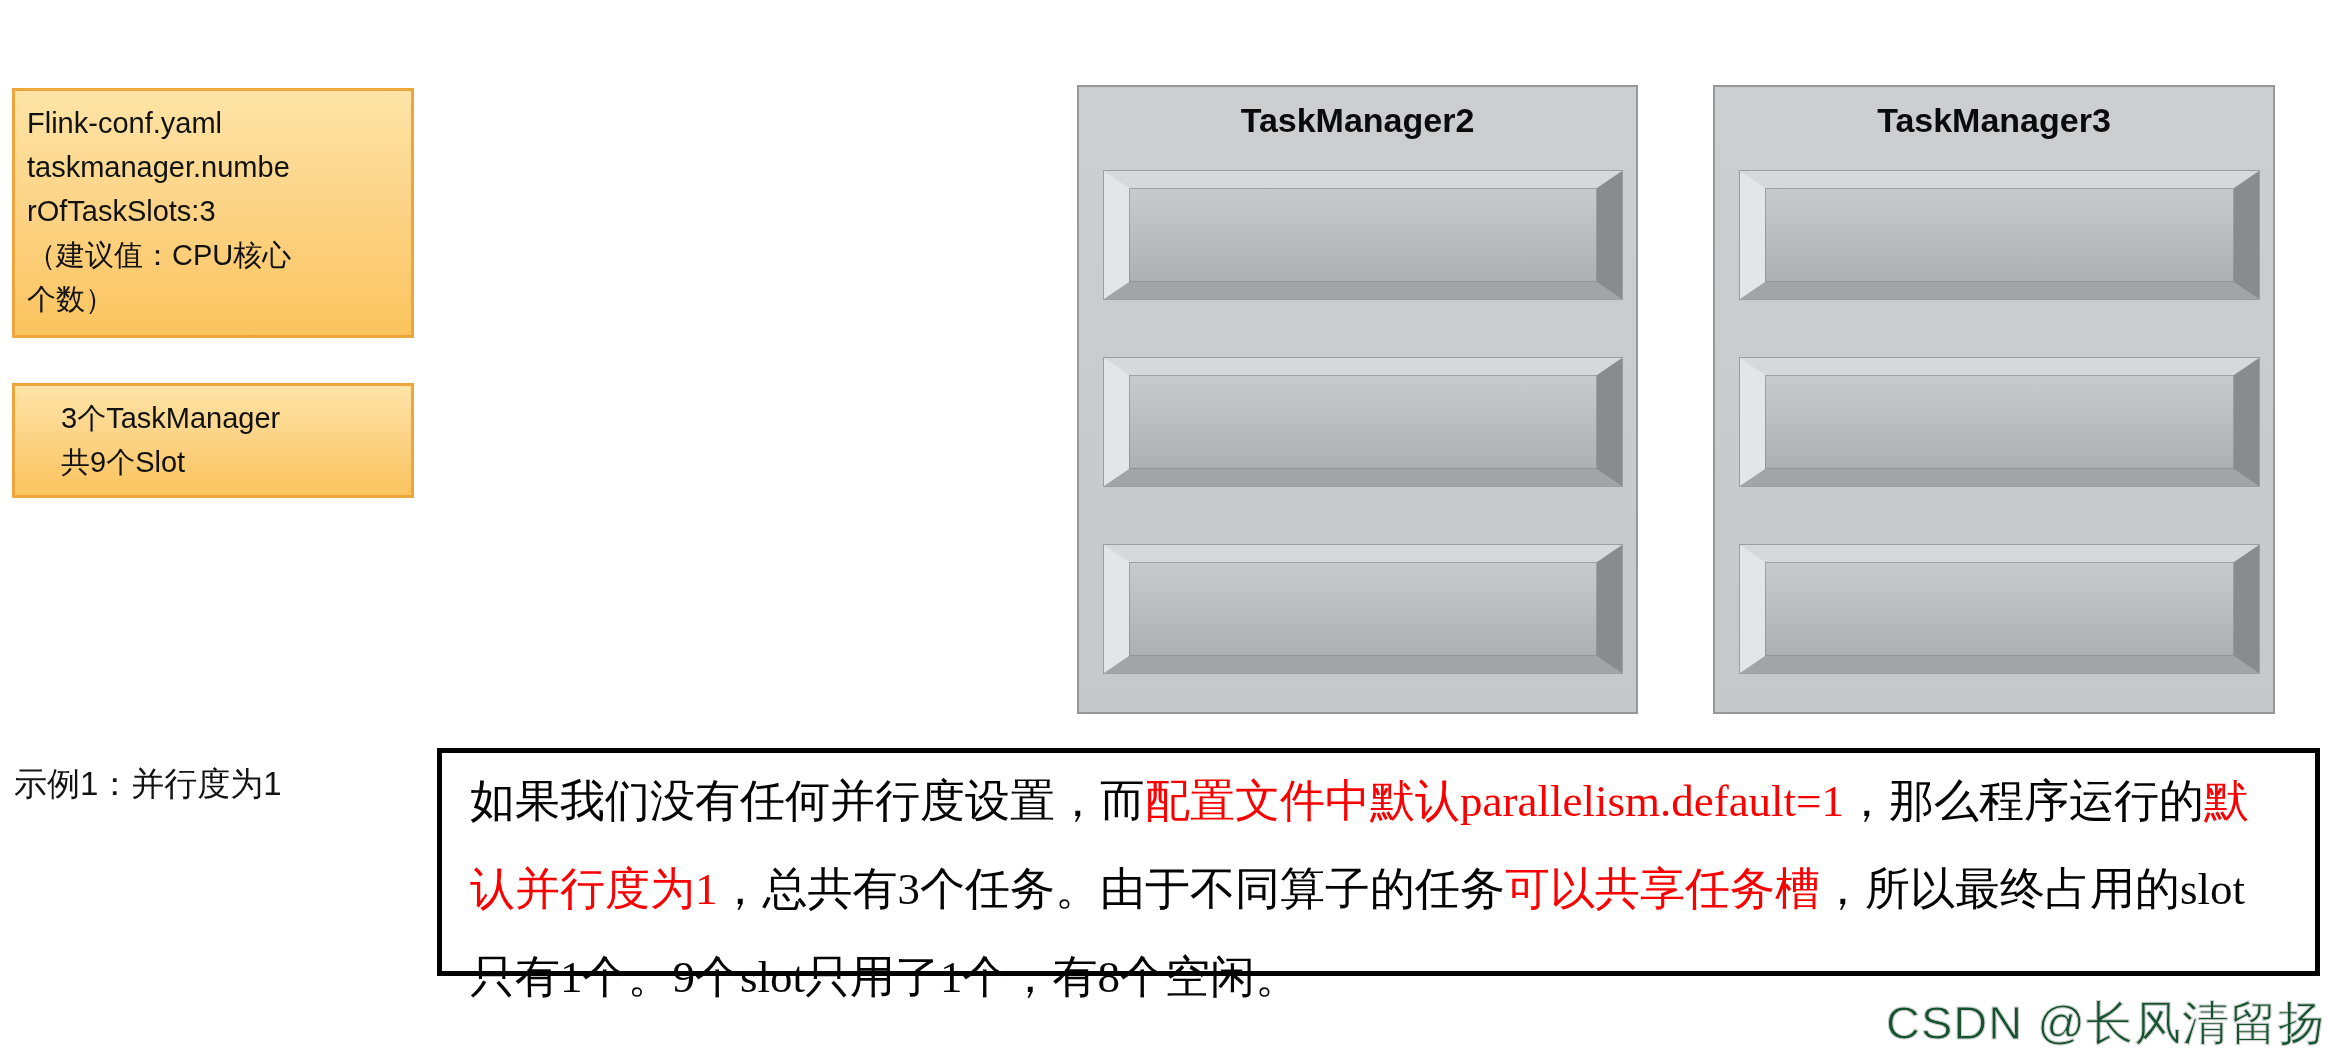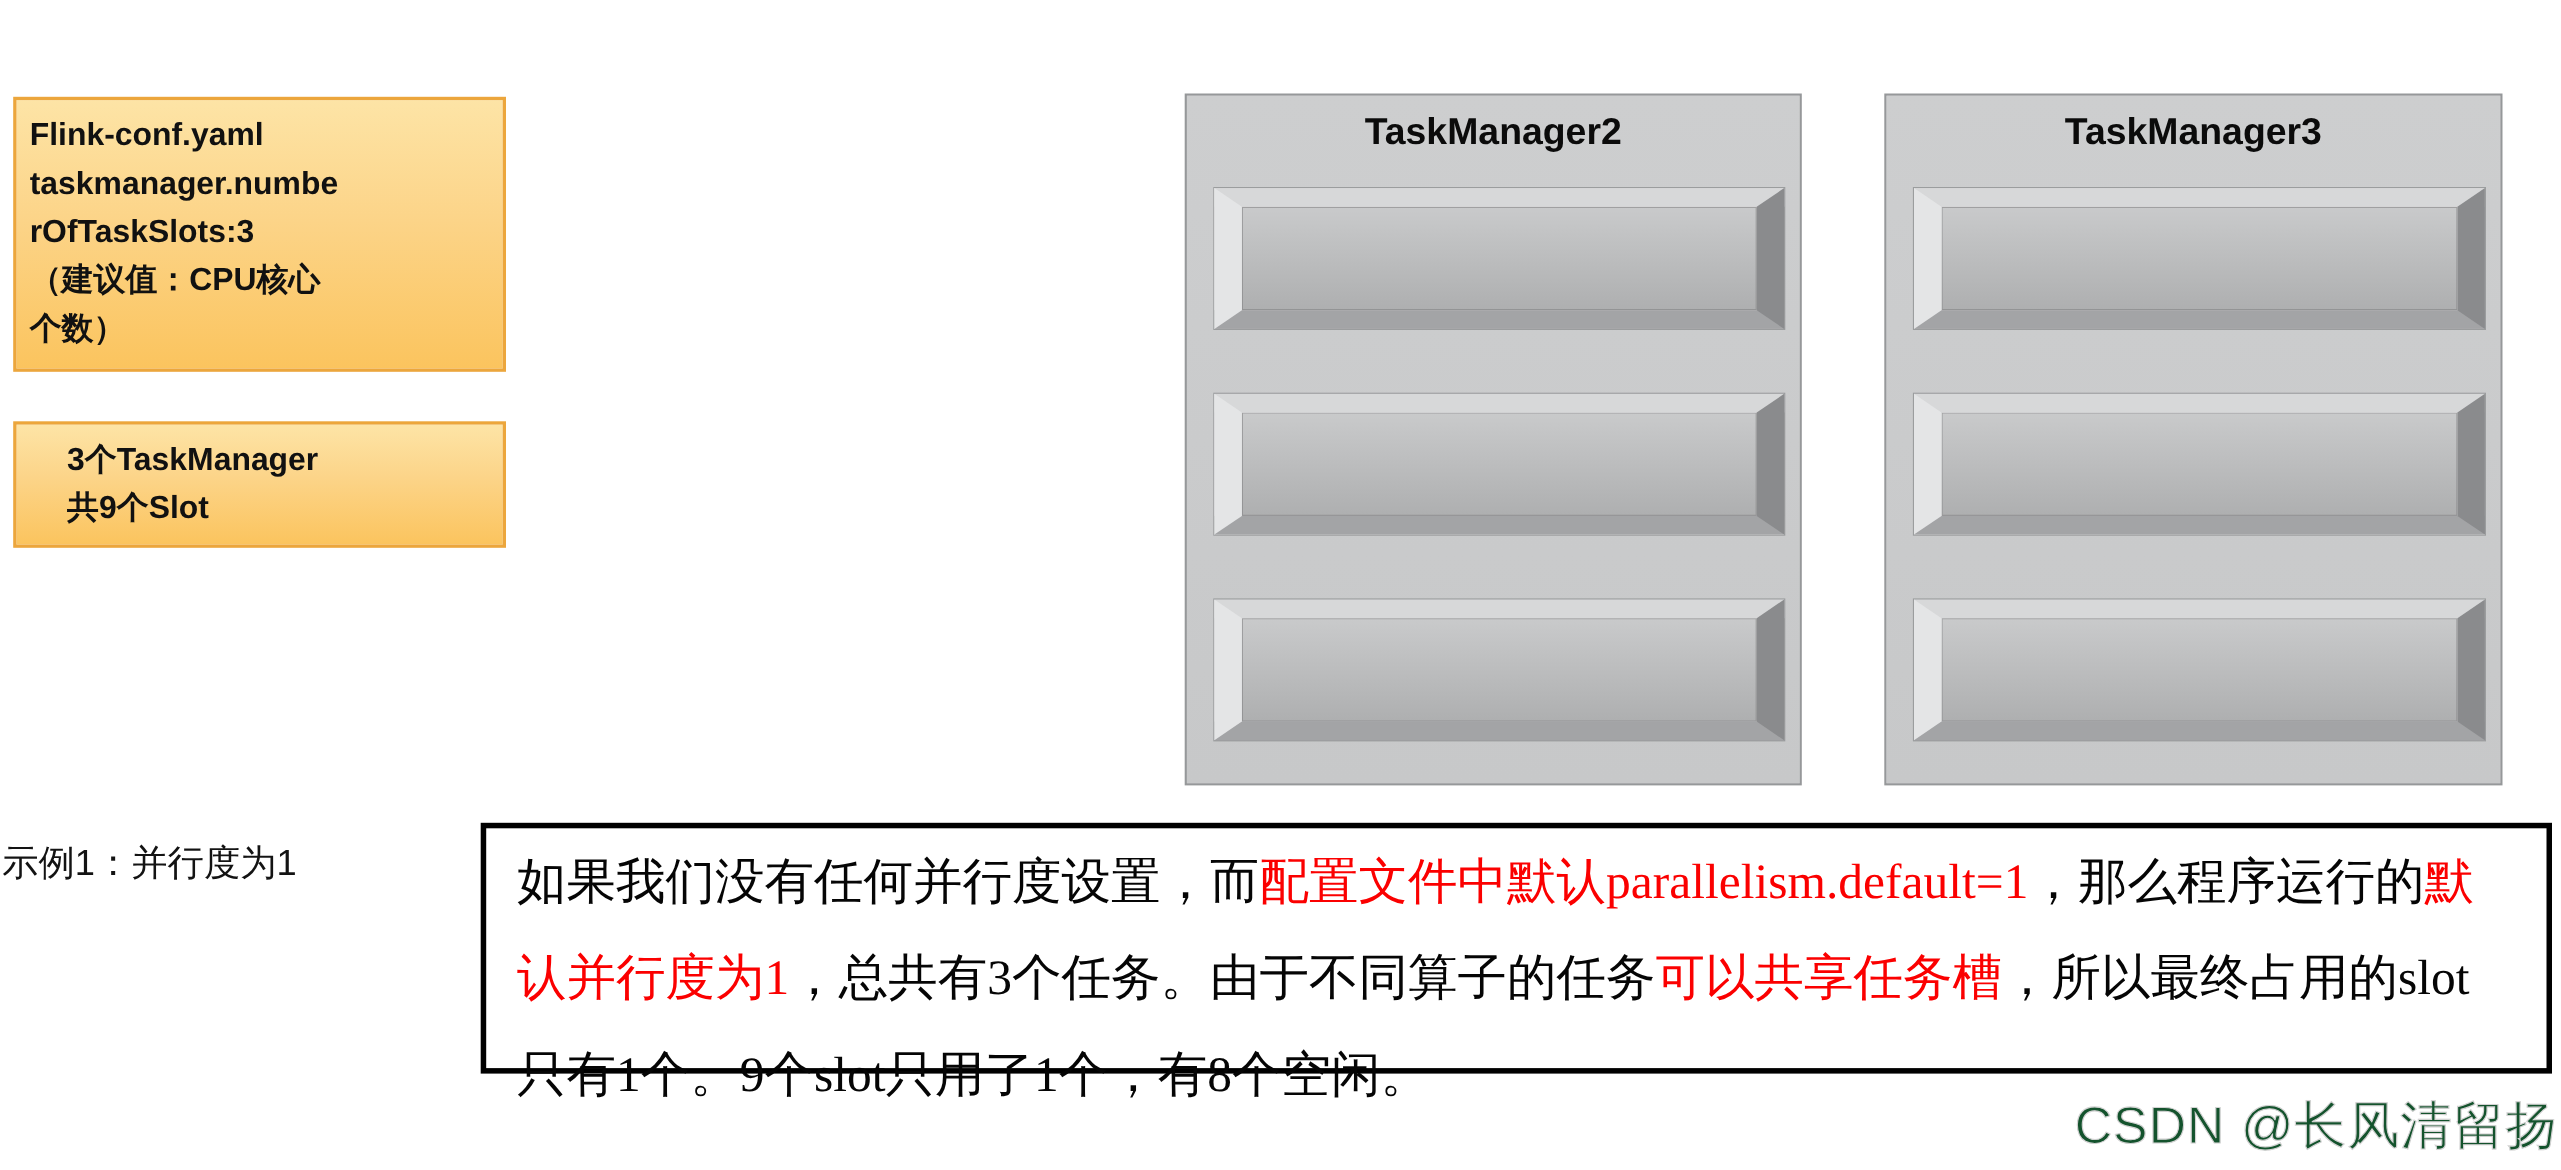--- a/index.html
+++ b/index.html
@@ -1,24 +1,24 @@
 <!DOCTYPE html>
 <html lang="zh"><head>
 <meta charset="utf-8">
 <style>
   html,body{margin:0;padding:0;background:#ffffff;}
   body{width:2328px;height:1064px;overflow:hidden;
        font-family:"Liberation Sans","DejaVu Sans",sans-serif;}
   .canvas{position:relative;width:2328px;height:1064px;background:#ffffff;}
 
   
-  .note{position:absolute;left:12px;width:448px;box-sizing:border-box;
+  .note{position:absolute;left:12px;width:402px;box-sizing:border-box;
         border:3px solid #eca63c;
         background:linear-gradient(180deg,#fde4a6 0%,#fcd488 45%,#fbc45e 100%);
-        color:#111;font-size:29px;line-height:44px;padding:10px 0 0 12px;font-weight:bold;}
+        color:#111;font-size:29px;line-height:44px;padding:10px 0 0 12px;}
   .note-1{top:88px;height:250px;}
   .note-2{top:383px;height:115px;padding-left:46px;}
 
   
   .panel{position:absolute;top:85px;height:629px;box-sizing:border-box;
          border:2px solid #96989a;
          background:linear-gradient(180deg,#cdcecf 0%,#c7c8c9 100%);}
   .panel-1{left:440px;width:610px;}
   .panel-2{left:1077px;width:561px;}
   .panel-3{left:1713px;width:562px;}
@@ -45,21 +45,21 @@
         background:linear-gradient(180deg,#b6dda5 0%,#a3d390 55%,#95cb80 100%);
         font-size:25px;line-height:29px;}
   .task-yellow{left:161px;border:3px solid #fec221;
         background:linear-gradient(180deg,#ffeaa7 0%,#ffe089 50%,#ffd661 100%);
         font-size:28px;}
   .task-salmon{left:315px;border:3px solid #ee7d2d;
         background:linear-gradient(180deg,#f7b69d 0%,#f4a98c 50%,#f19a7b 100%);
         font-size:28px;}
 
   
-  .example-label{position:absolute;left:2px;top:760px;color:#131313;
+  .example-label{position:absolute;left:14px;top:760px;color:#131313;
                  font-size:33px;line-height:47px;}
 
   
   .textbox{position:absolute;left:437px;top:748px;width:1883px;height:228px;
            box-sizing:border-box;border:5px solid #000;background:#fff;
            padding:4px 26px 0 28px;}
   .textbox p{margin:0;font-family:"Liberation Serif","DejaVu Serif",serif;
              font-size:45px;line-height:88px;color:#050505;text-align:left;}
   .red{color:#fb0000;}
 

